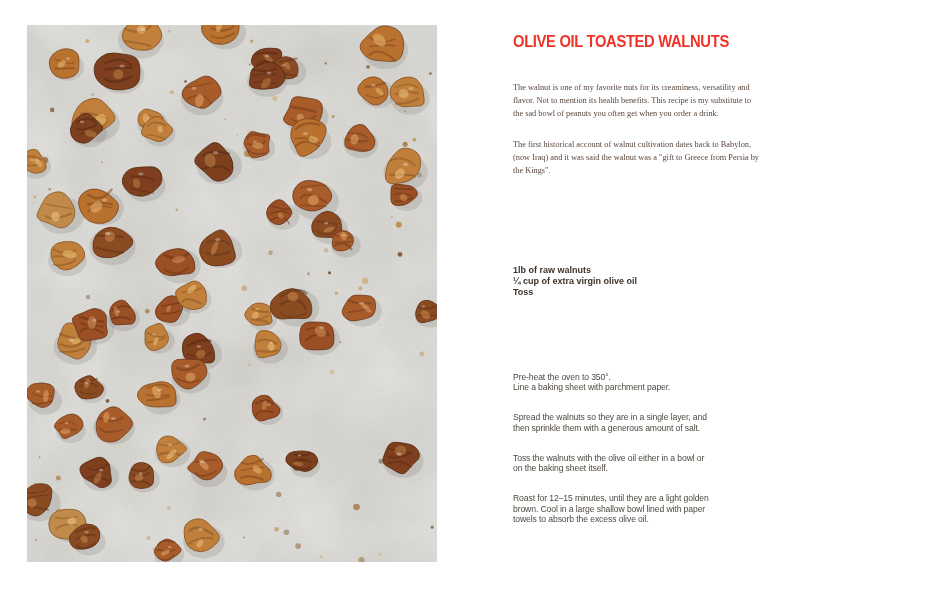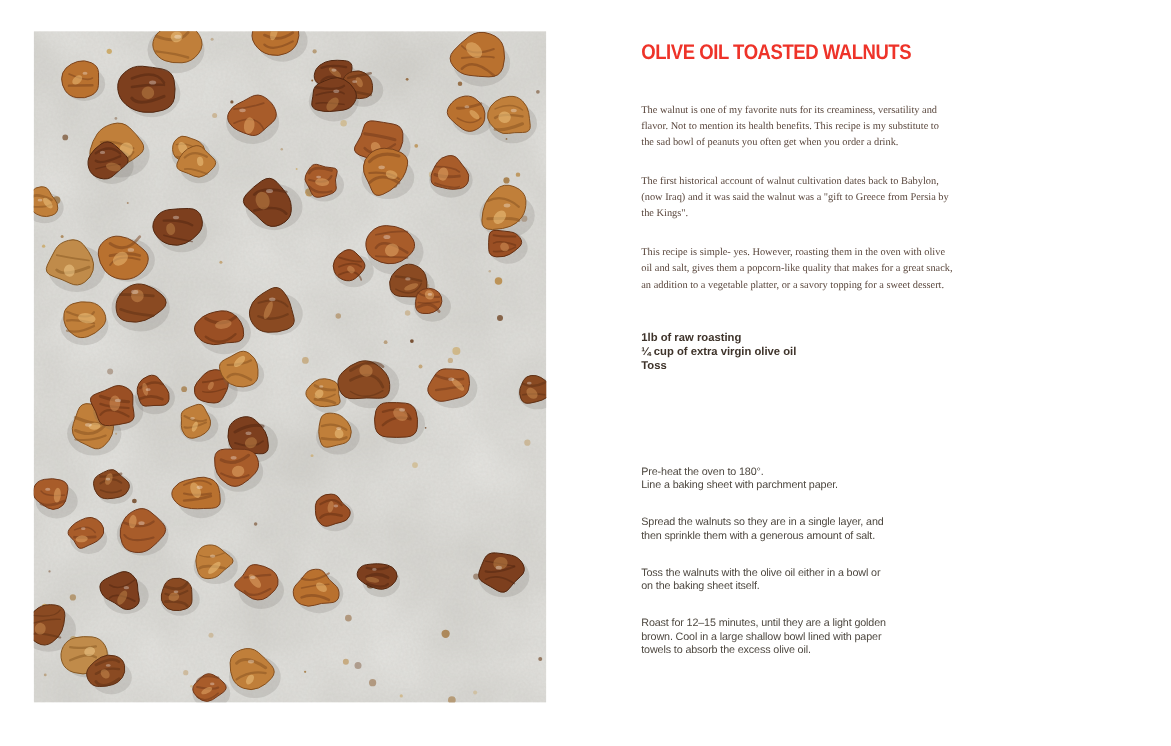--- a/index.html
+++ b/index.html
@@ -569,33 +569,30 @@
 
 <h1 class="recipe-title" style="color: rgb(238, 51, 41);">OLIVE OIL TOASTED WALNUTS</h1>
 
 <div class="intro" style="color: rgb(89, 70, 60);">
   <p>The walnut is one of my favorite nuts for its creaminess, versatility and
 flavor. Not to mention its health benefits.  This recipe is my substitute to
 the sad bowl of peanuts you often get when you order a drink.</p>
   <p>The first historical account of walnut cultivation dates back to Babylon,
 (now Iraq) and it was said the walnut was a "gift to Greece from Persia by
 the Kings".</p>
-  <p>This recipe is simple- yes. However, roasting them in the oven with olive
-oil and salt, gives them a popcorn-like quality that makes for a great snack,
-an addition to a vegetable platter, or a savory topping for a sweet dessert.</p>
 </div>
 
 <div class="ingredients" style="color: rgb(62, 51, 42);">
-  <div>1lb of raw roasting</div>
+  <div>1lb of raw walnuts</div>
   <div>¼ cup of extra virgin olive oil</div>
   <div>Toss</div>
 </div>
 
 <div class="steps" style="color: rgb(78, 72, 64);">
-  <p>Pre-heat the oven to 180°.
+  <p>Pre-heat the oven to 350°.
 Line a baking sheet with parchment paper.</p>
   <p>Spread the walnuts so they are in a single layer, and
 then sprinkle them with a generous amount of salt.</p>
   <p>Toss the walnuts with the olive oil either in a bowl or
 on the baking sheet itself.</p>
   <p>Roast for 12–15 minutes, until they are a light golden
 brown. Cool in a large shallow bowl lined with paper
 towels to absorb the excess olive oil.</p>
 </div>
 

